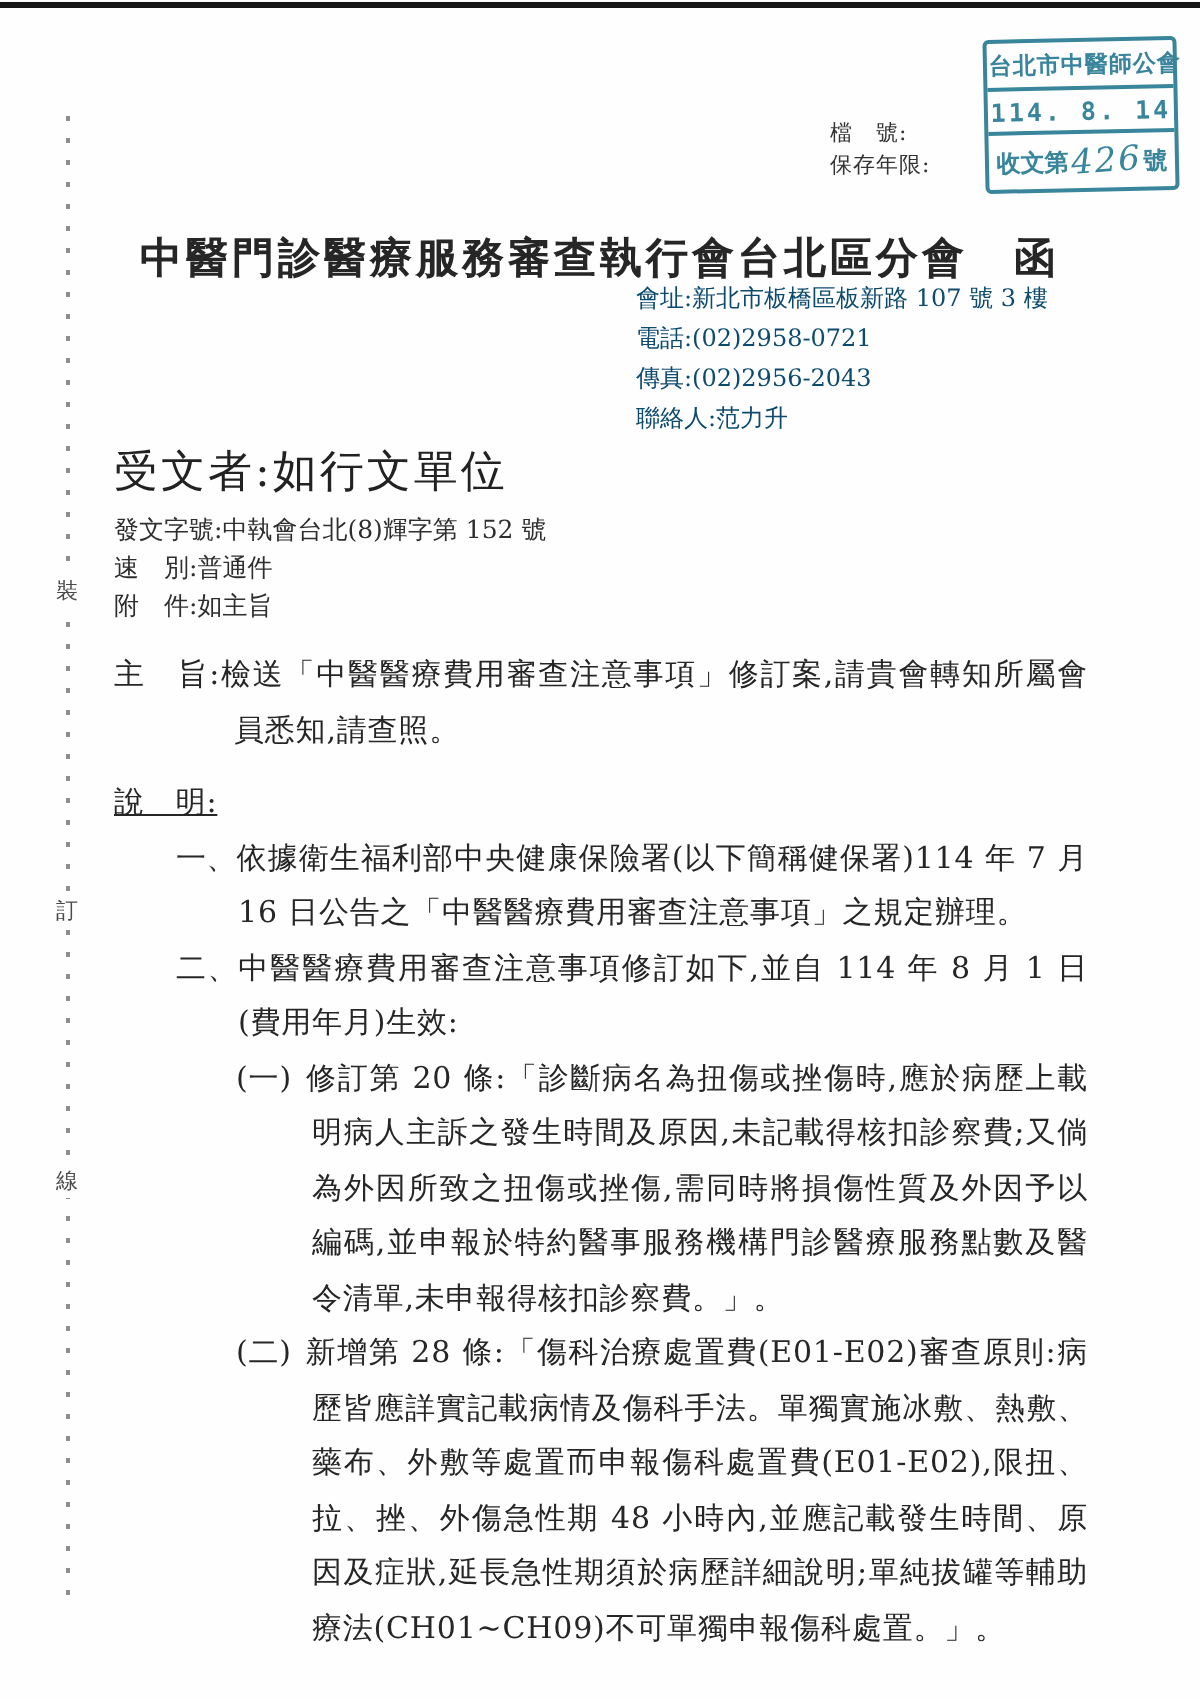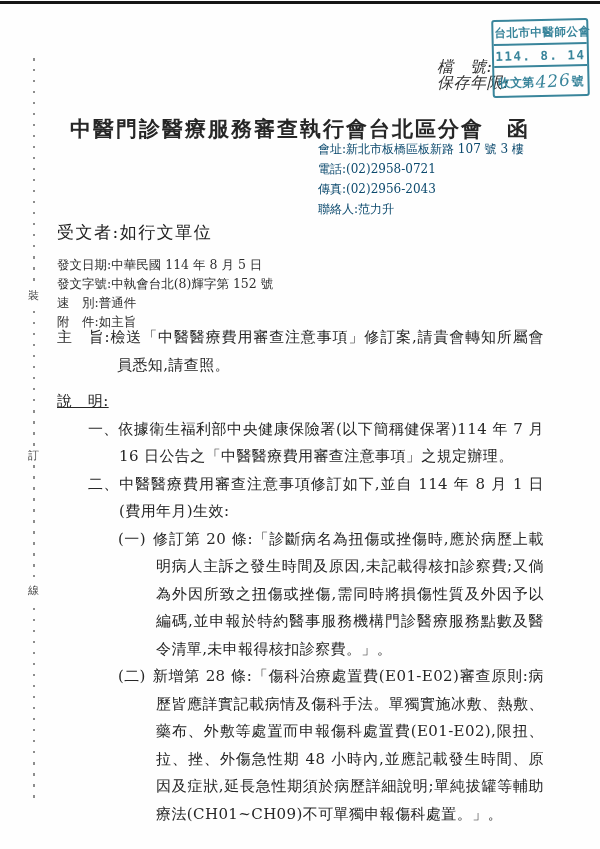--- a/index.html
+++ b/index.html
@@ -26,24 +26,23 @@
     position: absolute; left: 25px; width: 17px; text-align: center;
     background: #fefefe; font-size: 11px; color: #4a4a4a; padding: 3px 0;
     line-height: 11px;
   }
   .mark-zhuang { top: 287px; }
   .mark-ding   { top: 447px; }
   .mark-xian   { top: 582px; }
 
   
   .file-block {
-    position: absolute; left: 437px; top: 59px;
-    font-size: 16px; color: #333; line-height: 16px; letter-spacing: 0.5px;
+    position: absolute; left: 415px; top: 59px;
+    font-size: 11px; color: #333; line-height: 16px; letter-spacing: 0.5px;
     white-space: nowrap;
-    font-style: italic;
   }
 
   
   .stamp {
     position: absolute; left: 492px; top: 19px; width: 97px;
     border: 2.5px solid #2b7c94; border-radius: 3px;
     color: #2b7c94; transform: rotate(-1.2deg); opacity: 0.93;
     background: rgba(255,255,255,0.0);
     text-align: center;
   }
@@ -71,21 +70,21 @@
     letter-spacing: 2px; color: #262626; white-space: nowrap; margin-top: 16px;
   }
 
   .contact-block {
     position: absolute; left: 318px; top: 139px;
     font-size: 12px; line-height: 20px; color: #0c4a6e; white-space: nowrap;
   }
 
   .recipient {
     position: absolute; left: 57px; top: 221px;
-    font-size: 17px; letter-spacing: 1.5px; color: #222; white-space: nowrap;
+    font-size: 22px; letter-spacing: 1.5px; color: #222; white-space: nowrap;
   }
 
   .meta-block {
     position: absolute; left: 57px; top: 255px;
     font-size: 12.5px; line-height: 19px; color: #2e2e2e; white-space: nowrap;
   }
 
   .body-block {
     position: absolute; top: 324px; left: 0; right: 0;
     font-size: 15px; line-height: 27.5px; letter-spacing: 0.4px;
@@ -126,21 +125,20 @@
   <div class="contact-block">
     <div>會址:新北市板橋區板新路 107 號 3 樓</div>
     <div>電話:(02)2958-0721</div>
     <div>傳真:(02)2956-2043</div>
     <div>聯絡人:范力升</div>
   </div>
 
   <div class="recipient"><span>受文者:</span><span>如行文單位</span></div>
 
   <div class="meta-block">
-    <div><span>發文日期:</span><span>中華民國 114 年 8 月 5 日</span></div>
     <div><span>發文字號:</span><span>中執會台北(8)輝字第 152 號</span></div>
     <div><span>速　別:</span><span>普通件</span></div>
     <div><span>附　件:</span><span>如主旨</span></div>
   </div>
 
   <div class="body-block">
     <div class="subject-para"><span>主　旨:</span><span>檢送「中醫醫療費用審查注意事項」修訂案,請貴會轉知所屬會員悉知,請查照。</span></div>
 
     <div class="desc-label">說　明:</div>
 

